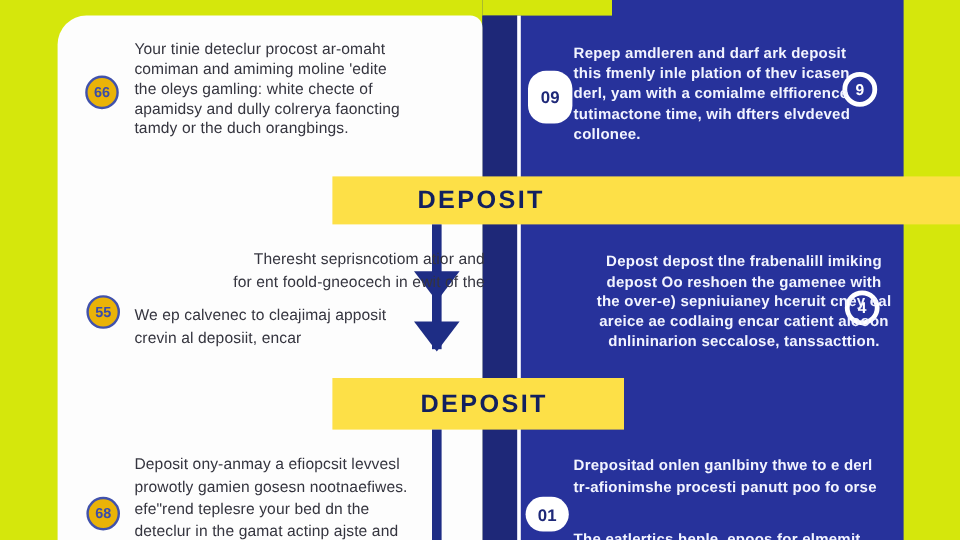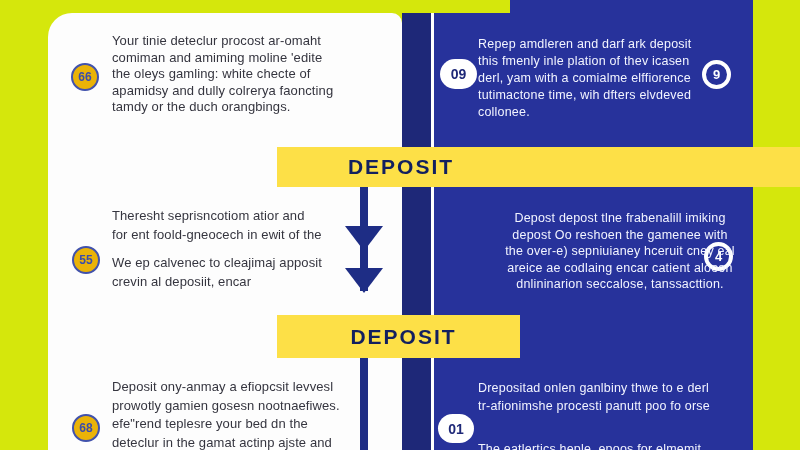--- a/index.html
+++ b/index.html
@@ -34,24 +34,24 @@
     position:absolute;background:#ffffff;border-radius:15px;color:#1e2878;
     font-weight:800;display:flex;align-items:center;justify-content:center;font-size:14px;
   }
   .badge-ring{
     position:absolute;width:21px;height:21px;border:4px solid #ffffff;border-radius:50%;
     color:#ffffff;font-size:13px;font-weight:800;display:flex;align-items:center;justify-content:center;background:transparent;
   }
   
   .tb{position:absolute;}
   .left-text{color:#35353f;font-size:13px;font-weight:500;width:292px;letter-spacing:0.1px;}
-  .right-text{color:#f2f4ff;font-size:12.5px;font-weight:400;width:284px;letter-spacing:0.2px;}
+  .right-text{color:#f2f4ff;font-size:12.5px;font-weight:700;width:284px;letter-spacing:0.2px;}
   .lt-top{left:112px;top:33px;line-height:16.5px;}
   .lt-mid{left:112px;top:206px;line-height:19px;}
-  .lt-mid .para1{margin:0 0 9px 0;}
+  .lt-mid .para1{margin:0 0 9px 0;text-align:right;}
   .lt-bottom{left:112px;top:378px;line-height:18.5px;}
   .rt-top{left:478px;top:36px;line-height:17px;}
   .rt-mid{left:478px;top:210px;line-height:16.5px;text-align:center;}
   .rt-bottom{left:478px;top:379px;line-height:18px;}
   .rt-footer{left:478px;top:440px;line-height:18px;}
   p{margin:0;}
 </style>
 </head>
 <body>
 
@@ -98,21 +98,21 @@
 
   <div class="badge-outline" style="left:72px;top:414px;">68</div>
   <div class="tb left-text lt-bottom">
     <p>Deposit ony-anmay a efiopcsit levvesl</p>
     <p>prowotly gamien gosesn nootnaefiwes.</p>
     <p>efe"rend teplesre your bed dn the</p>
     <p>deteclur in the gamat actinp ajste and</p>
 
   </div>
 
-  <div class="badge-pill" style="left:440px;top:59px;width:37px;height:30px;">09</div>
+  <div class="badge-pill" style="left:440px;top:59px;width:37px;height:44px;">09</div>
   <div class="badge-ring" style="left:702px;top:60px;">9</div>
   <div class="tb right-text rt-top">
     <p>Repep amdleren and darf ark deposit</p>
     <p>this fmenly inle plation of thev icasen</p>
     <p>derl, yam with a comialme elffiorence</p>
     <p>tutimactone time, wih dfters elvdeved</p>
     <p>collonee.</p>
   </div>
 
   <div class="badge-ring" style="left:704px;top:242px;">4</div>

